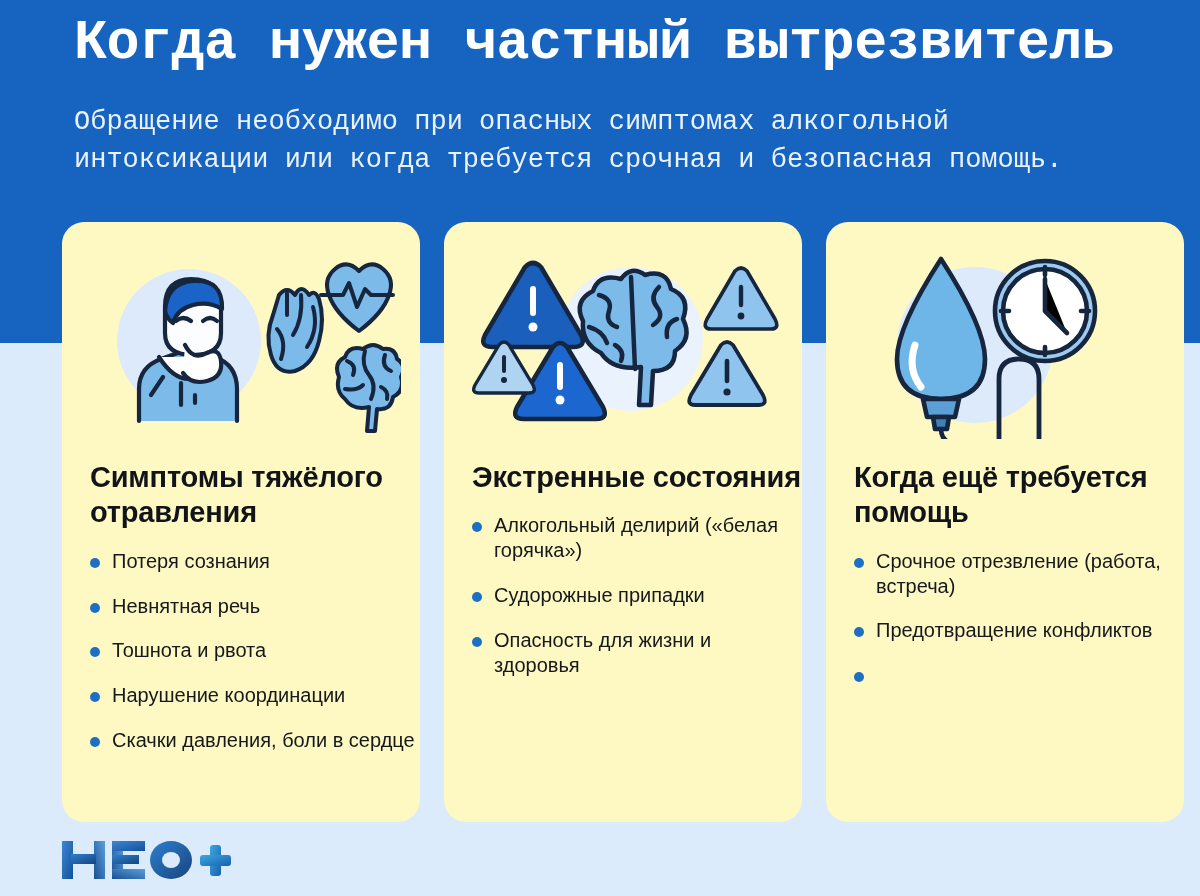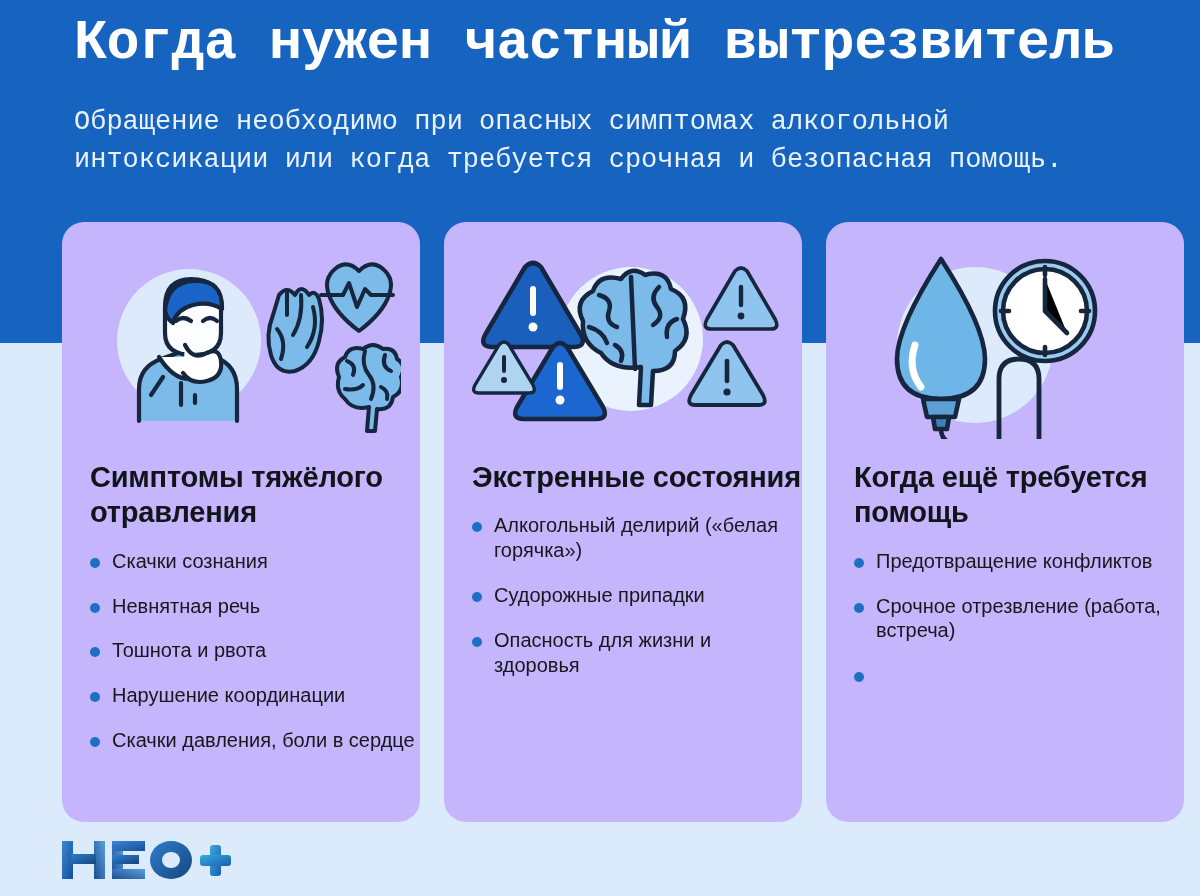--- a/index.html
+++ b/index.html
@@ -40,21 +40,21 @@
   }
 
   
   .cards{
     position:absolute;left:62px;top:222px;
     width:1076px;height:600px;
     display:flex;
     gap:24px;
   }
   .card{
-    background:#c4b5fd;
+    background:#fef9c3;
     border-radius:22px;
     width:373px;
     height:600px;
     position:relative;
     box-sizing:border-box;
     padding:0;
     overflow:visible;
   }
 
   .illus{
@@ -157,21 +157,21 @@
             <path d="M284 102 Q280 116 288 126 Q296 136 290 150" fill="none"></path>
             <path d="M266 112 Q276 116 272 126" fill="none"></path>
             <path d="M304 106 Q300 118 310 122" fill="none"></path>
             <path d="M264 140 Q276 142 282 136" fill="none"></path>
             <path d="M300 138 Q308 142 306 150" fill="none"></path>
           </g>
         </svg>
       </div>
       <div class="card-title">Симптомы тяжёлого отравления</div>
       <ul class="bullets">
-        <li><span class="dot"></span><span>Скачки сознания</span></li>
+        <li><span class="dot"></span><span>Потеря сознания</span></li>
         <li><span class="dot"></span><span>Невнятная речь</span></li>
         <li><span class="dot"></span><span>Тошнота и рвота</span></li>
         <li><span class="dot"></span><span>Нарушение координации</span></li>
         <li><span class="dot"></span><span>Скачки давления, боли в сердце</span></li>
       </ul>
     </div>
 
     <div class="card">
       <div class="illus">
         <svg width="320" height="190" viewBox="0 0 320 190" xmlns="http://www.w3.org/2000/svg">
@@ -249,22 +249,22 @@
             <path d="M200 30 L200 62 L222 84"></path>
           </g>
 
           <g stroke="#16263f" stroke-width="4.8" stroke-linecap="round" stroke-linejoin="round" fill="none">
             <path d="M154 190 L154 130 Q154 110 174 110 Q194 110 194 130 L194 190"></path>
           </g>
         </svg>
       </div>
       <div class="card-title">Когда ещё требуется помощь</div>
       <ul class="bullets">
+        <li><span class="dot"></span><span>Срочное отрезвление (работа, встреча)</span></li>
         <li><span class="dot"></span><span>Предотвращение конфликтов</span></li>
-        <li><span class="dot"></span><span>Срочное отрезвление (работа, встреча)</span></li>
         <li><span class="dot"></span></li>
       </ul>
     </div>
 
   </div>
 
   <div class="logo">
     <svg width="180" height="46" viewBox="0 0 180 46" xmlns="http://www.w3.org/2000/svg">
       <defs>
         <linearGradient id="g1" x1="0" y1="0" x2="1" y2="1">

